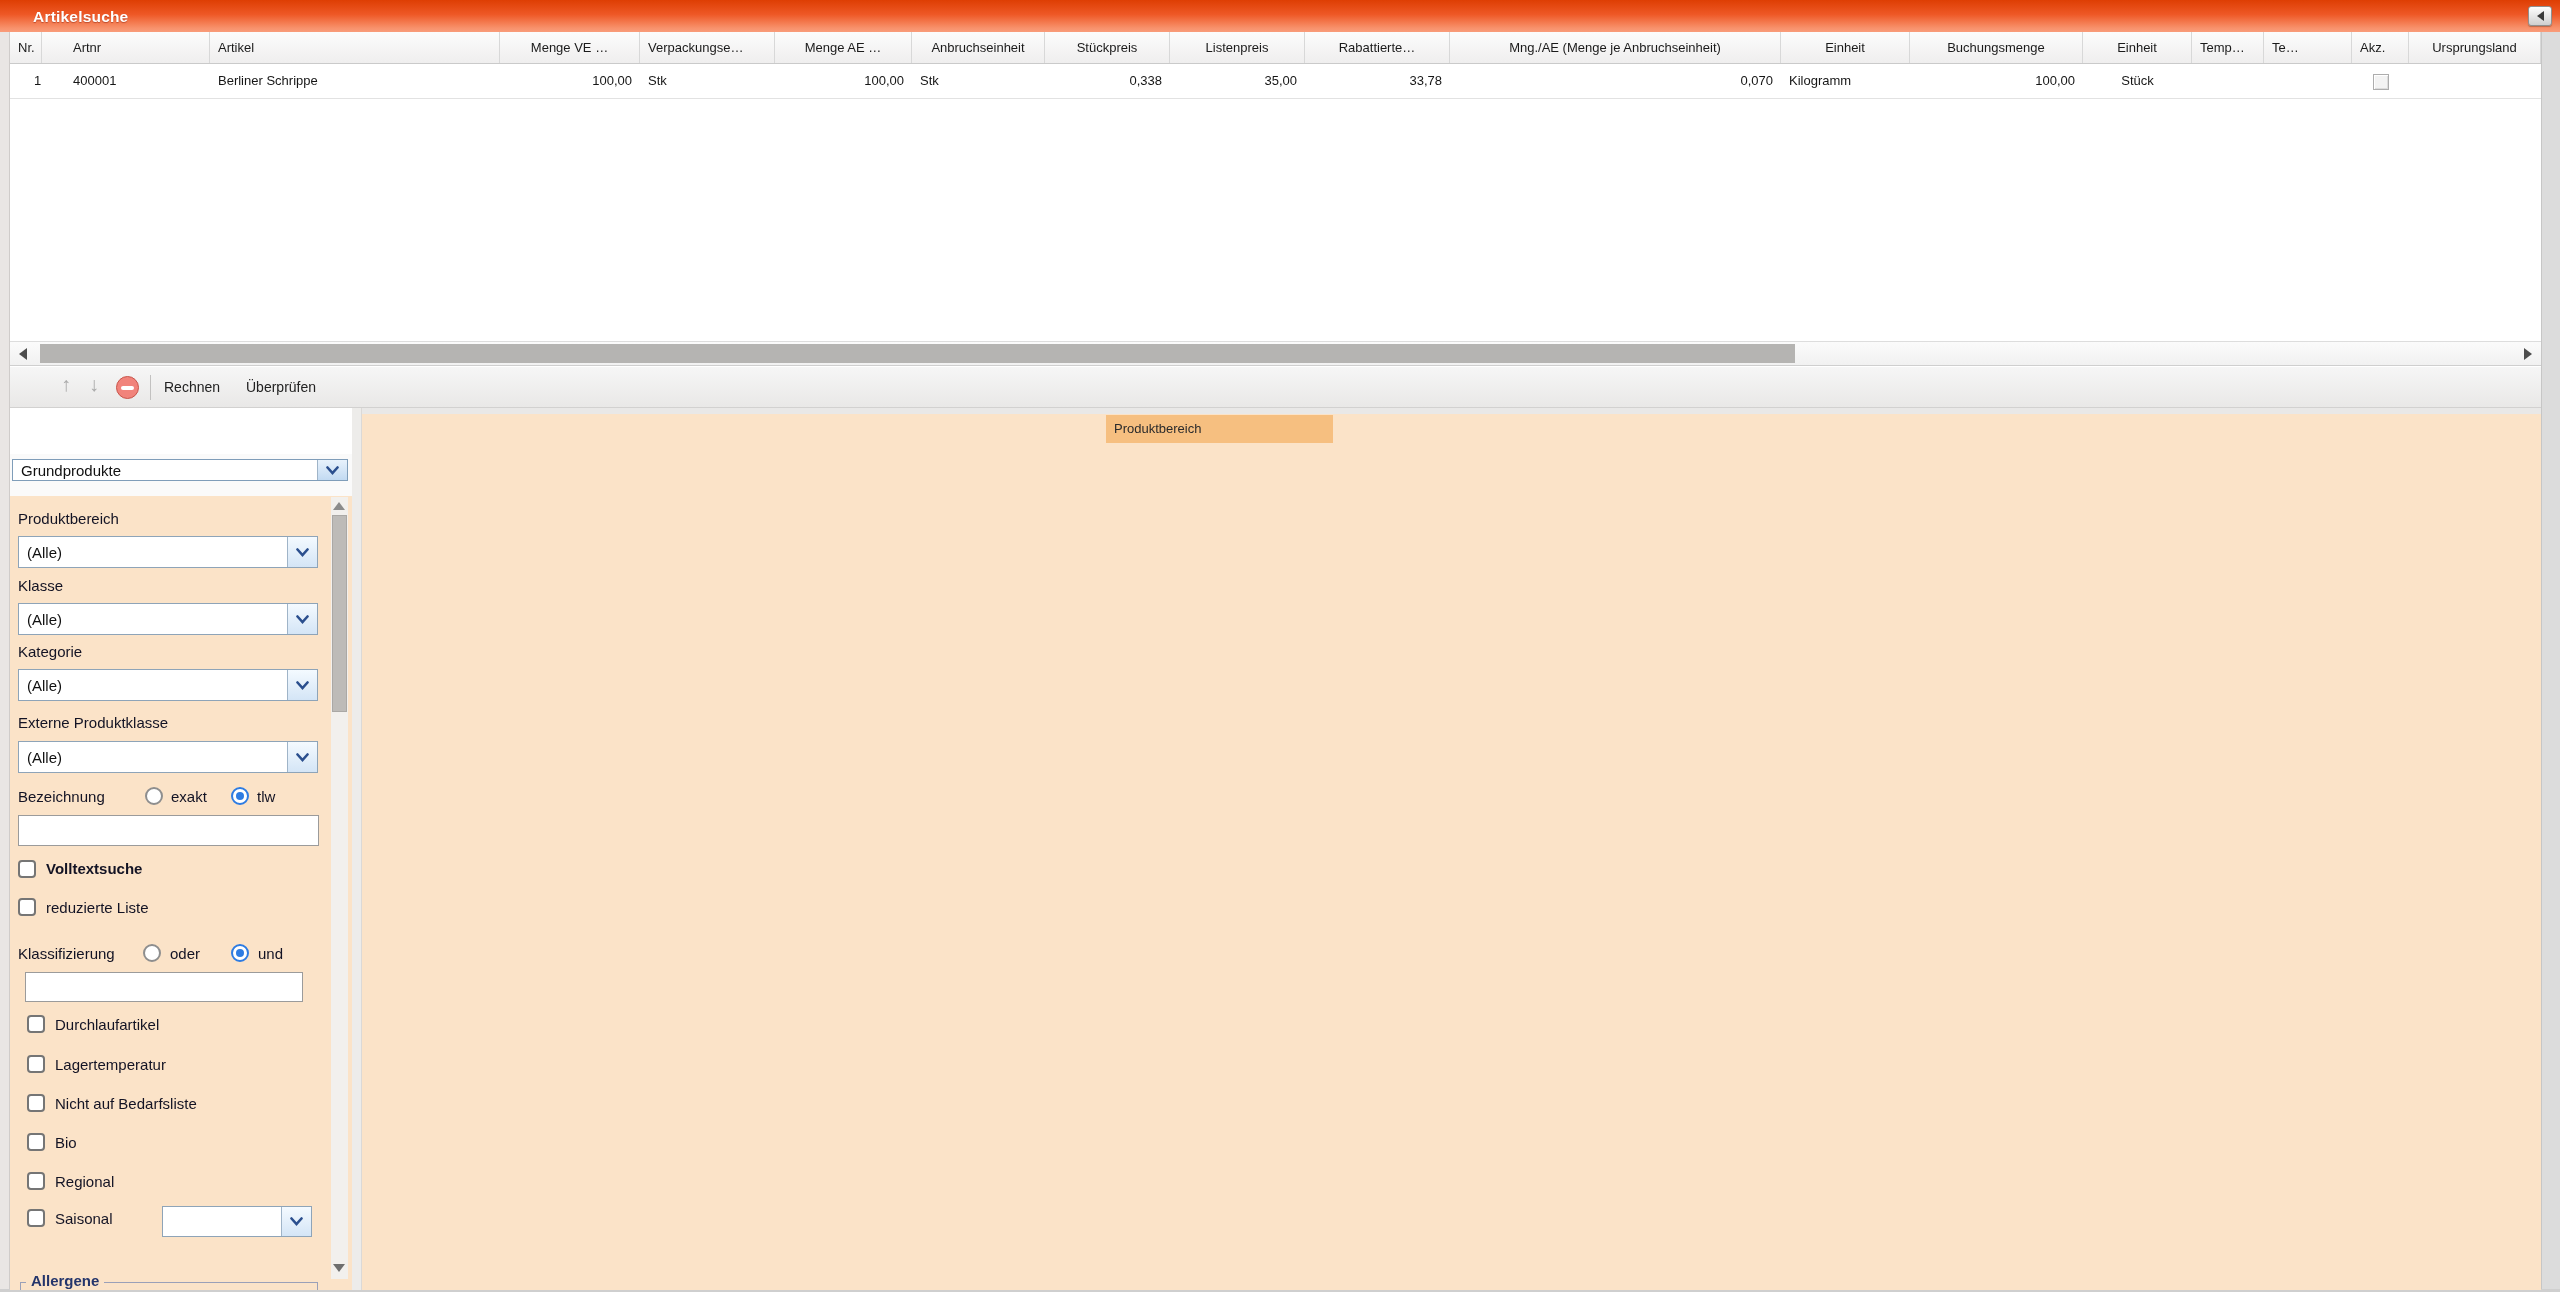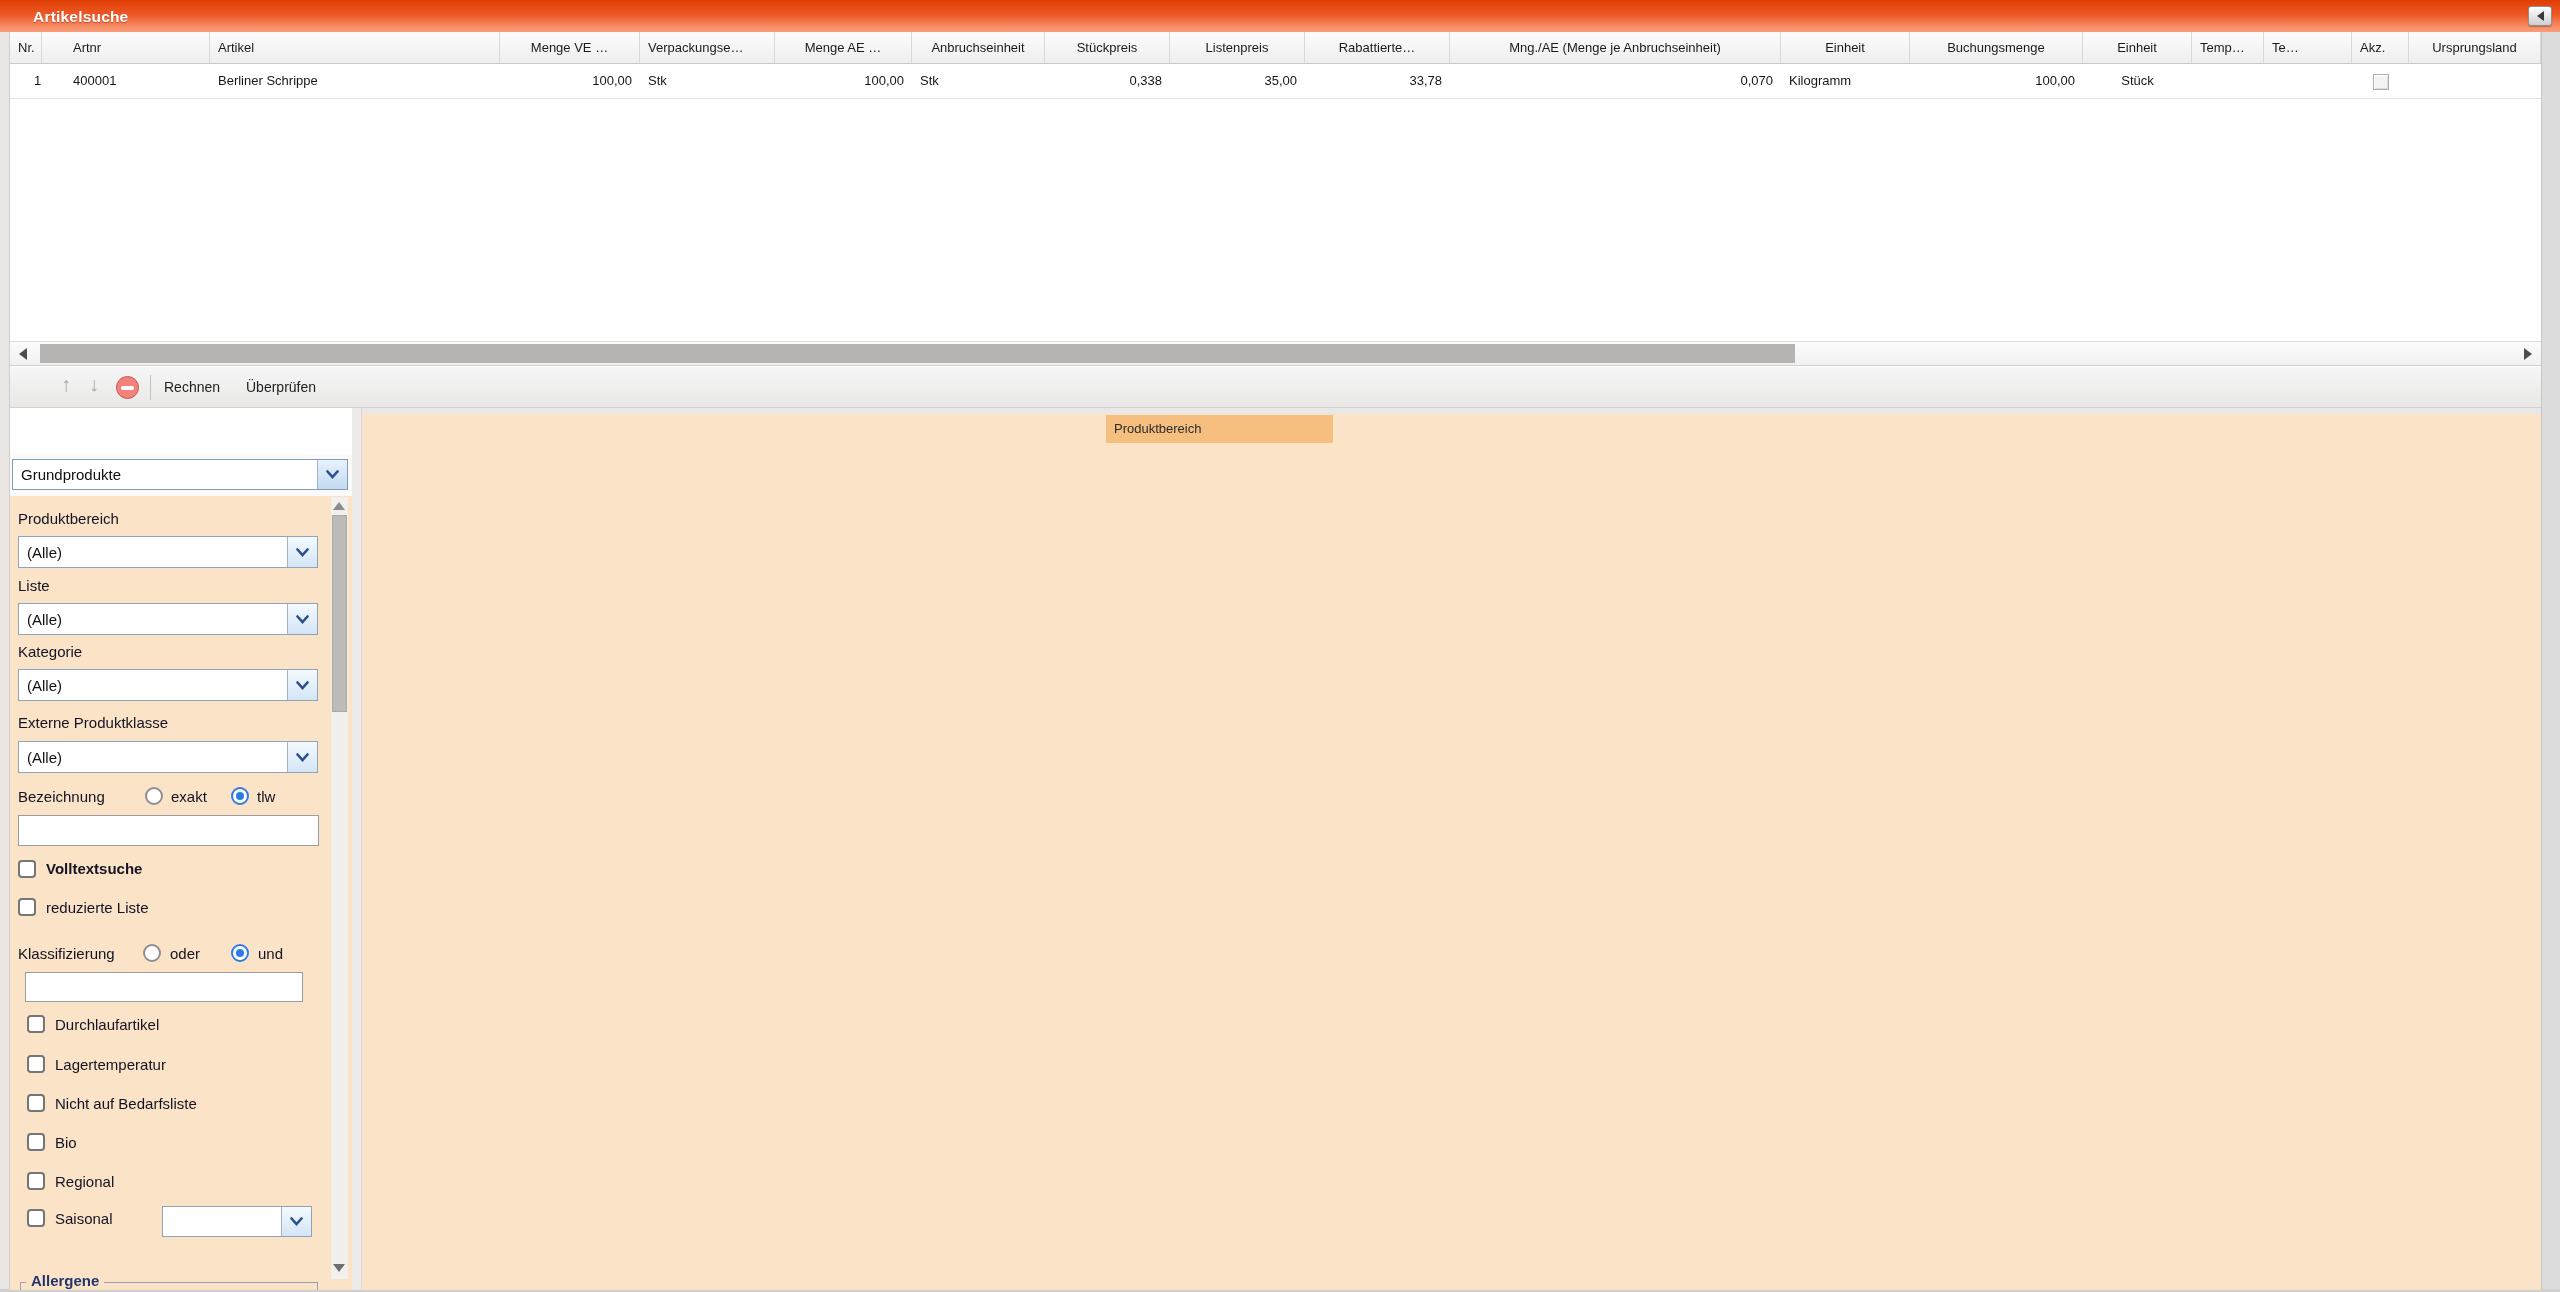--- a/index.html
+++ b/index.html
@@ -171,21 +171,21 @@
     <div class="minus-btn"><span></span></div>
     <div class="tb-sep"></div>
     <div class="tb-btn" style="left:146px;">Rechnen</div>
     <div class="tb-btn" style="left:228px;">Überprüfen</div>
   </div>
 
   <div class="lower">
 
 
     <div class="sp-scope">
-      <div class="sel" style="left:2px; top:5px; width:336px; height:31px; border-color:#7F9DB9;padding-left:20px;">
+      <div class="sel" style="left:2px; top:5px; width:336px; height:22px; border-color:#7F9DB9;padding-left:20px;">
         <span class="val">Grundprodukte</span>
         <span class="btn-arrow" style="background:linear-gradient(#E8F2FC,#C2DAF2);">
           <svg width="13" height="9" viewBox="0 0 13 9">
               <path d="M1.5 1.5 L6.5 7 L11.5 1.5" stroke="#2B4F8E" stroke-width="2.6" fill="none" stroke-linecap="round"></path>
             </svg>
         </span>
       </div>
     </div>
 
     <div class="filter-area">
@@ -193,21 +193,21 @@
       <span class="flabel" style="left:8px; top:14px;">Produktbereich</span>
       <div class="sel" style="left:8px; top:40px; width:300px; height:32px;">
         <span class="val">(Alle)</span>
         <span class="btn-arrow">
             <svg width="13" height="9" viewBox="0 0 13 9">
               <path d="M1.5 1.5 L6.5 7 L11.5 1.5" stroke="#2B4F8E" stroke-width="2.6" fill="none" stroke-linecap="round"></path>
             </svg>
           </span>
       </div>
 
-      <span class="flabel" style="left:8px; top:81px;">Liste</span>
+      <span class="flabel" style="left:8px; top:81px;">Klasse</span>
       <div class="sel" style="left:8px; top:107px; width:300px; height:32px;">
         <span class="val">(Alle)</span>
         <span class="btn-arrow">
             <svg width="13" height="9" viewBox="0 0 13 9">
               <path d="M1.5 1.5 L6.5 7 L11.5 1.5" stroke="#2B4F8E" stroke-width="2.6" fill="none" stroke-linecap="round"></path>
             </svg>
           </span>
       </div>
 
       <span class="flabel" style="left:8px; top:147px;">Kategorie</span>

